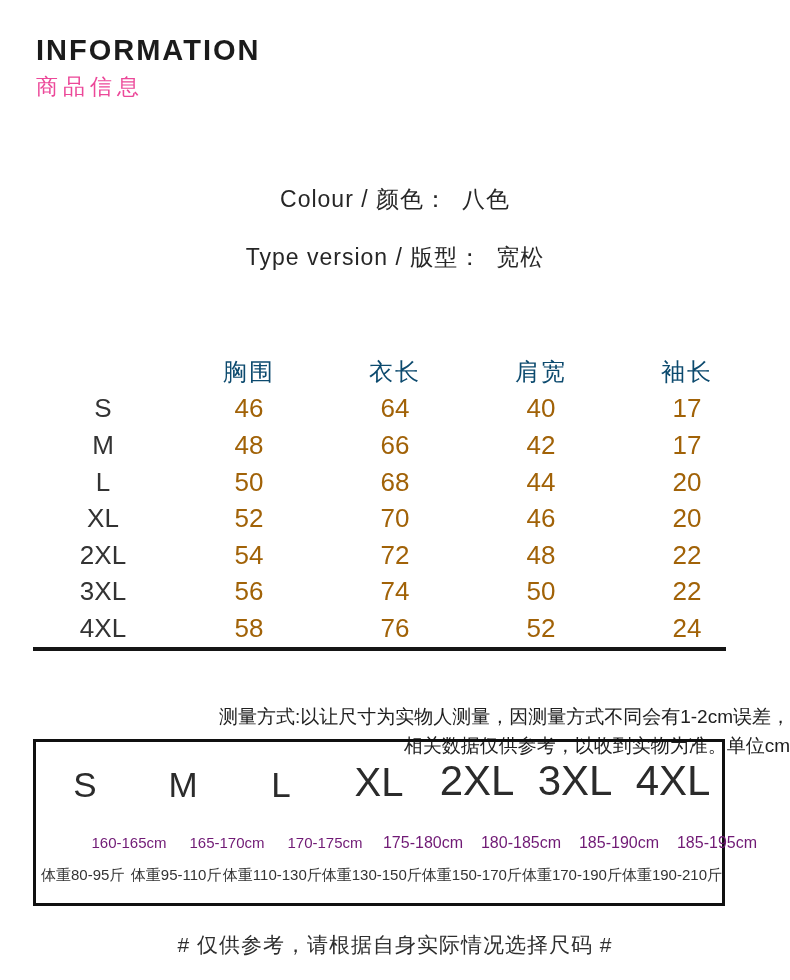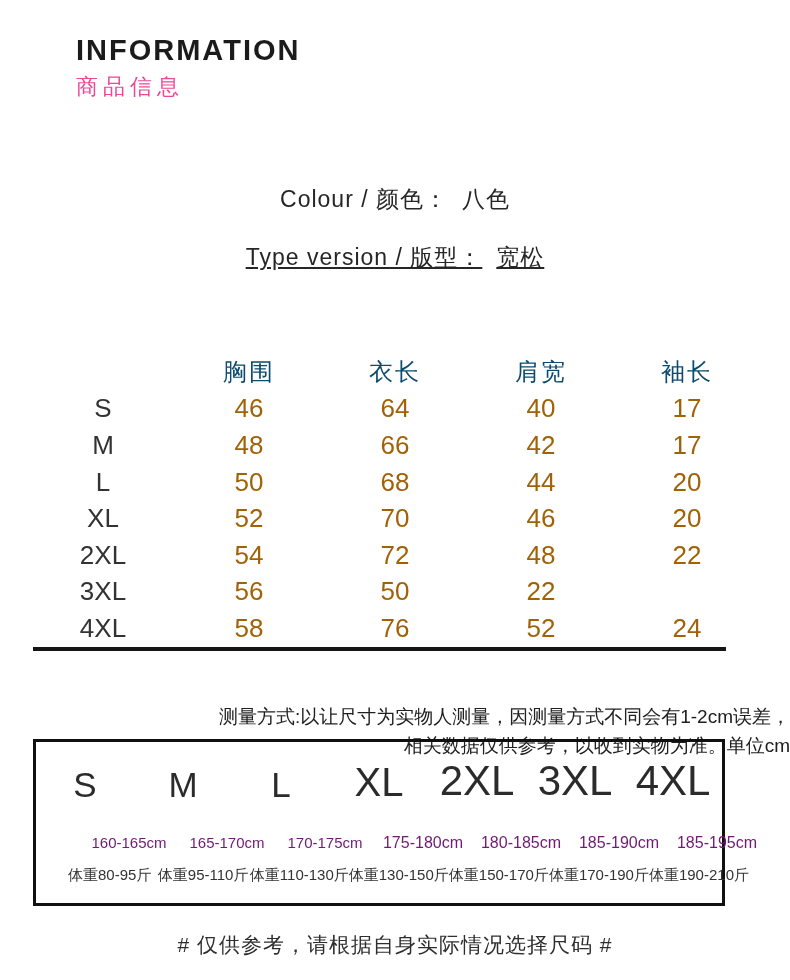--- a/index.html
+++ b/index.html
@@ -2,28 +2,28 @@
 <html><head>
 <meta charset="utf-8">
 <style>
   html, body { margin:0; padding:0; background:#ffffff; }
   .page {
     position:relative; width:790px; height:980px; background:#ffffff;
     font-family:"Liberation Sans", sans-serif; color:#1a1a1a; overflow:hidden;
   }
 
   
-  .brand { position:absolute; left:36px; top:36px;margin-left:40px; }
+  .brand { position:absolute; left:36px; top:36px; }
   .brand-en { font-size:29px; font-weight:800; letter-spacing:2px; color:#1b1b1b; line-height:1; }
   .brand-zh { margin-top:11px; font-size:22px; letter-spacing:5px; color:#ec4899; line-height:1; }
 
   
   .attr { position:absolute; left:0; width:790px; text-align:center; font-size:23px; color:#262626; letter-spacing:1px; }
   .attr-colour { top:184px; }
-  .attr-type { top:242px;text-decoration:underline; }
+  .attr-type { top:242px; }
   .attr-value { margin-left:14px; }
 
   
   .size-table { position:absolute; left:30px; top:354px; width:730px; }
   .trow { display:grid; grid-template-columns:repeat(5,1fr); height:36.6px; align-items:center; text-align:center; }
   .trow.thead .cell { font-size:24px; color:#0c4a6e; letter-spacing:2px; }
   .trow.tbody .cell { font-size:26px; color:#a16207; }
   .trow.tbody .cell.rowlabel { color:#333333; }
 
   .divider { position:absolute; left:33px; top:647px; width:693px; height:4px; background:#151515; }
@@ -33,21 +33,21 @@
 
   
   .size-box { position:absolute; left:33px; top:739px; width:692px; height:167px; border:3px solid #101010; box-sizing:border-box; }
   .box-row { position:absolute; left:0; width:100%; display:grid; grid-template-columns:repeat(7,1fr); text-align:center; }
   .row-size { top:18px; height:42px; align-items:end; color:#2b2b2b; }
   .row-size .cell { font-size:42px; line-height:1; align-self:end; }
   .row-size .cell:nth-child(-n+3) { font-size:35px; }
   .row-size .cell:nth-child(4) { font-size:40px; }
   .row-height { top:92px; font-size:15px; color:#701a75; white-space:nowrap;padding-left:44px; }
   .row-height .cell:nth-child(n+4) { font-size:16px; }
-  .row-weight { top:124px; font-size:15px; color:#333333; white-space:nowrap;padding-left:27px; }
+  .row-weight { top:124px; font-size:15px; color:#333333; white-space:nowrap; }
 
   
   .footer { position:absolute; left:0; top:931px; width:790px; text-align:center; font-size:21px; color:#2e2e2e; letter-spacing:1px; }
 </style>
 </head>
 <body>
 
 <div class="page">
 
   <div class="brand">
@@ -102,20 +102,21 @@
     <div class="trow tbody">
       <div class="cell rowlabel">2XL</div>
       <div class="cell">54</div>
       <div class="cell">72</div>
       <div class="cell">48</div>
       <div class="cell">22</div>
     </div>
     <div class="trow tbody">
       <div class="cell rowlabel">3XL</div>
       <div class="cell">56</div>
+      <div class="cell">74</div>
       <div class="cell">50</div>
       <div class="cell">22</div>
     </div>
     <div class="trow tbody">
       <div class="cell rowlabel">4XL</div>
       <div class="cell">58</div>
       <div class="cell">76</div>
       <div class="cell">52</div>
       <div class="cell">24</div>
     </div>

